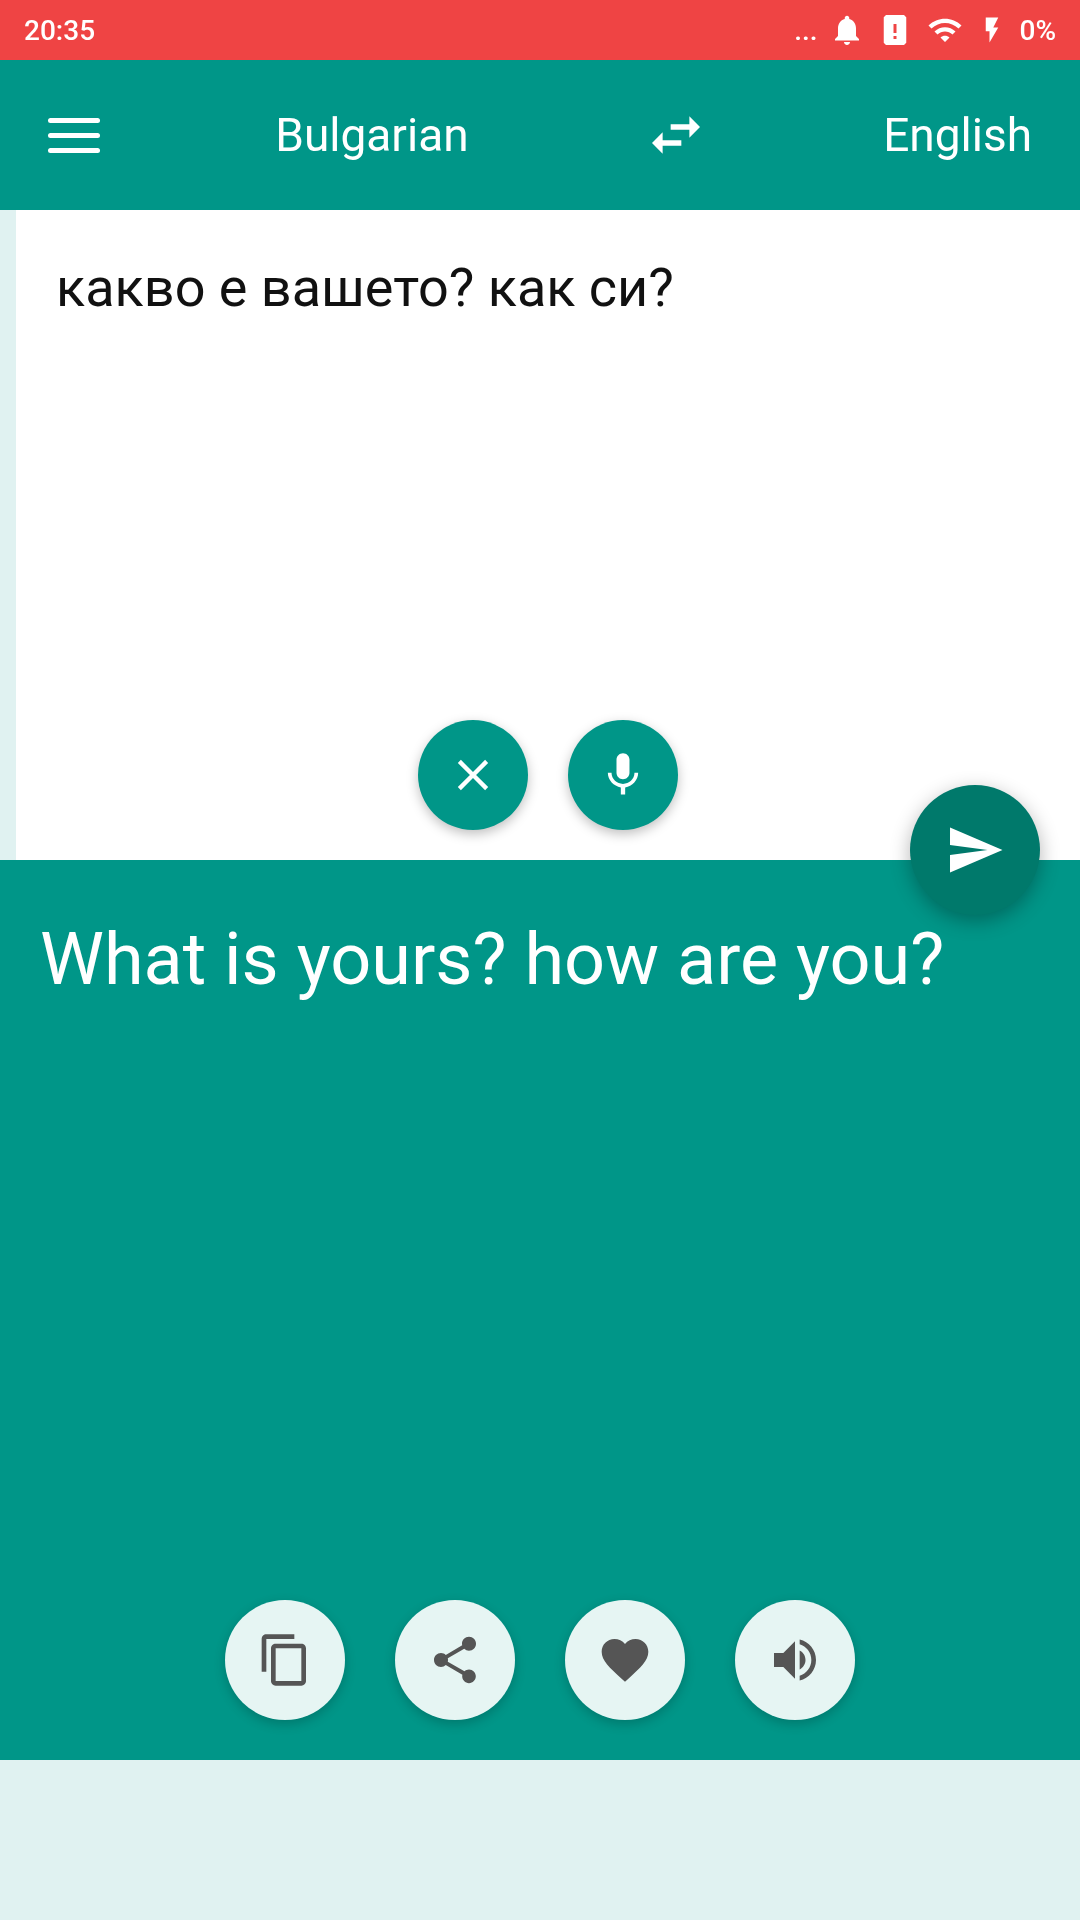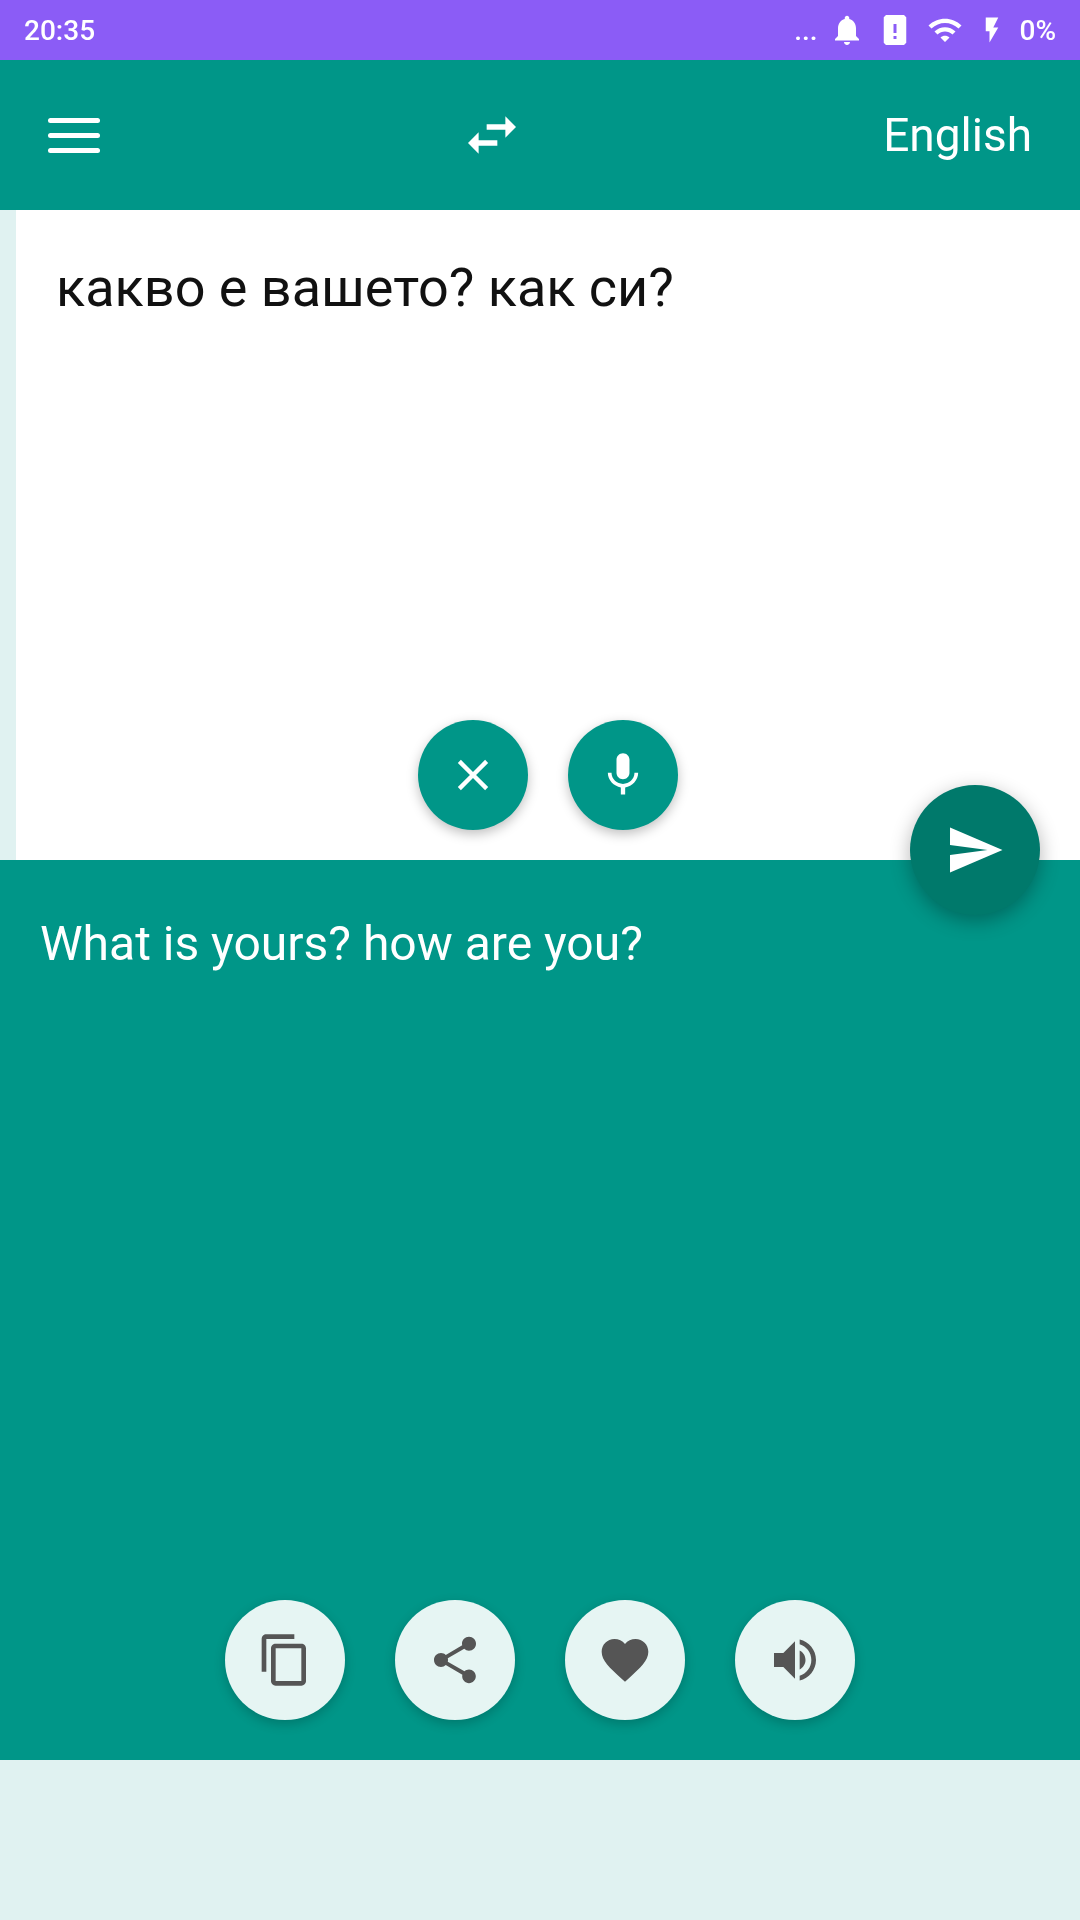--- a/index.html
+++ b/index.html
@@ -10,21 +10,21 @@
       height: 1920px;
       font-family: 'Roboto', Arial, sans-serif;
       background: #e0f2f1;
       overflow: hidden;
     }
 
     
     .status-bar {
       width: 100%;
       height: 60px;
-      background: #8b5cf6;
+      background: #ef4444;
       display: flex;
       align-items: center;
       justify-content: space-between;
       padding: 0 24px;
       color: #fff;
       font-size: 28px;
       font-weight: 500;
     }
     .status-right {
       display: flex;
@@ -142,21 +142,21 @@
     
     .output-area {
       width: 100%;
       background: #009688;
       flex: 1;
       position: relative;
       padding: 50px 40px 160px 40px;
       min-height: 900px;
     }
     .output-text {
-      font-size: 48px;
+      font-size: 72px;
       color: #fff;
       line-height: 1.4;
       font-weight: 400;
     }
 
     
     .output-actions {
       position: absolute;
       bottom: 40px;
       left: 50%;
@@ -215,20 +215,21 @@
     <span>0%</span>
   </div>
 </div>
 
 <div class="toolbar">
   <div class="toolbar-menu">
     <span></span>
       <span></span>
       <span></span>
   </div>
+  <span class="toolbar-lang">Bulgarian</span>
   <div class="toolbar-swap">
     <svg viewBox="0 0 24 24" fill="white">
       <path d="M6.99 11L3 15l3.99 4v-3H14v-2H6.99v-3zM21 9l-3.99-4v3H10v2h7.01v3L21 9z"></path>
     </svg>
   </div>
   <span class="toolbar-lang">English</span>
 </div>
 
 <div class="input-wrapper">
   <div class="input-area">

